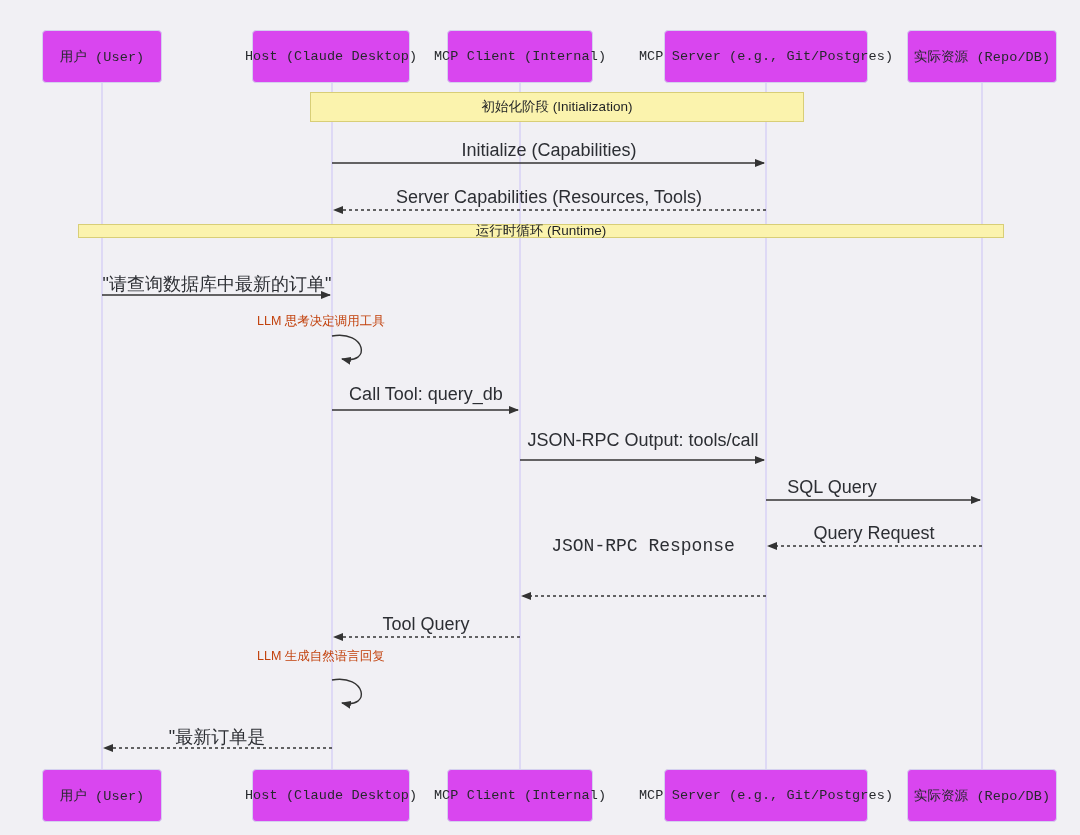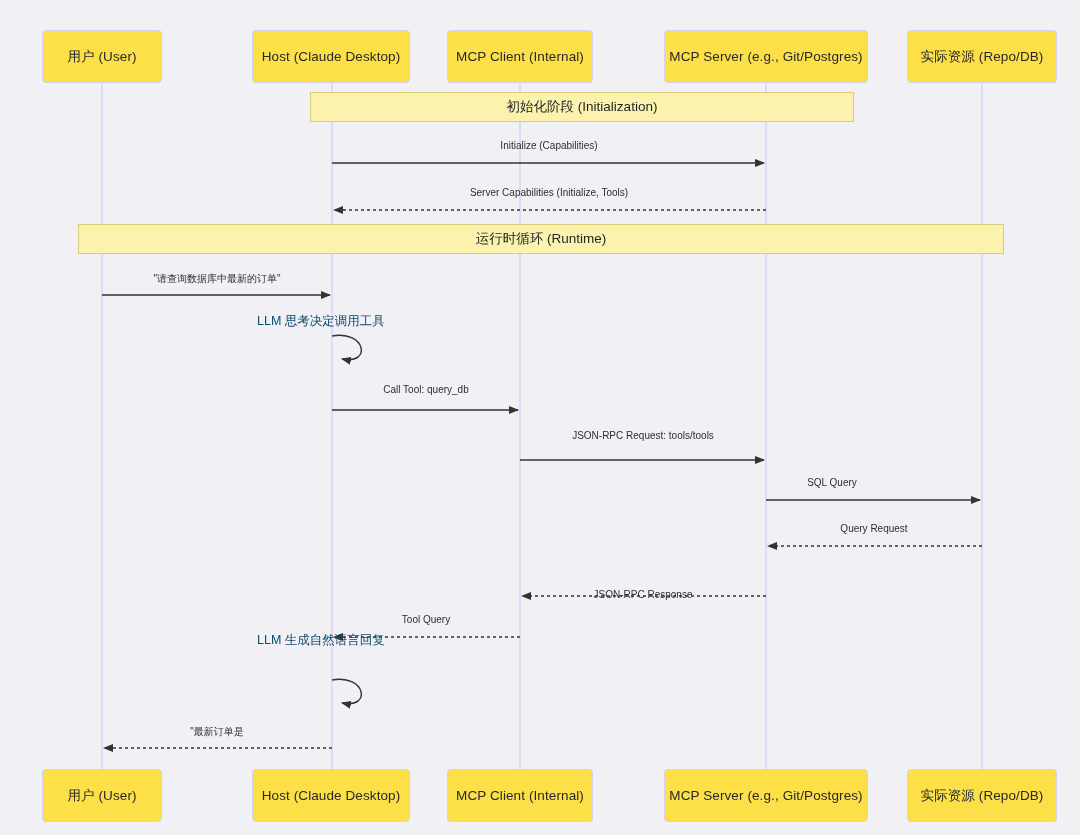--- a/index.html
+++ b/index.html
@@ -8,50 +8,51 @@
     background:#f1f0f4;
     font-family:"Liberation Sans","DejaVu Sans",sans-serif;
     overflow:hidden;
   }
   #diagram{position:relative;width:1080px;height:835px;}
   svg#seq{position:absolute;left:0;top:0;width:1080px;height:835px;}
 
   .actor-box{
     position:absolute;
     box-sizing:border-box;
-    background:#fde047;
+    background:#d946ef;
     border:1px solid #d4d0ee;
     border-radius:4px;
     display:flex;align-items:center;justify-content:center;
     color:#26282c;
     font-size:13.5px;
     letter-spacing:.1px;
     white-space:nowrap;
+    font-family:Liberation Mono, monospace;
   }
   .phase-bar{
     position:absolute;
     box-sizing:border-box;
     background:#fbf3ad;
     border:1px solid #d8ce77;
     display:flex;align-items:center;justify-content:center;
     color:#1f2124;
     font-size:13.5px;
     white-space:nowrap;
   }
   .msg-label{
     position:absolute;
     color:#2c2e33;
-    font-size:10px;
+    font-size:18px;
     white-space:nowrap;
     transform:translateX(-50%);
     text-align:center;
   }
   .note-label{
     position:absolute;
-    color:#0c4a6e;
+    color:#c2410c;
     font-size:12.5px;
     white-space:nowrap;
   }
 </style>
 </head>
 <body>
 
 <div id="diagram">
   <svg id="seq" xmlns="http://www.w3.org/2000/svg" viewBox="0 0 1080 835">
     <defs>
@@ -95,30 +96,30 @@
       <div class="actor-box" style="left: 907px; top: 30px; width: 150px; height: 53px;">实际资源 (Repo/DB)</div>
     </div>
   <div id="actors-bottom">
       <div class="actor-box" style="left: 42px; top: 769px; width: 120px; height: 53px;">用户 (User)</div>
       <div class="actor-box" style="left: 252px; top: 769px; width: 158px; height: 53px;">Host (Claude Desktop)</div>
       <div class="actor-box" style="left: 447px; top: 769px; width: 146px; height: 53px;">MCP Client (Internal)</div>
       <div class="actor-box" style="left: 664px; top: 769px; width: 204px; height: 53px;">MCP Server (e.g., Git/Postgres)</div>
       <div class="actor-box" style="left: 907px; top: 769px; width: 150px; height: 53px;">实际资源 (Repo/DB)</div>
     </div>
   <div id="phases">
-      <div class="phase-bar" style="left: 310px; top: 92px; width: 544px; height: 30px;">初始化阶段 (Initialization)</div>
-      <div class="phase-bar" style="left: 78px; top: 224px; width: 926px; height: 30px;">运行时循环 (Runtime)</div>
+      <div class="phase-bar" style="left: 310px; top: 92px; width: 494px; height: 30px;">初始化阶段 (Initialization)</div>
+      <div class="phase-bar" style="left: 78px; top: 224px; width: 926px; height: 14px;">运行时循环 (Runtime)</div>
     </div>
   <div id="labels">
       <div class="msg-label" style="left: 549px; top: 140px;">Initialize (Capabilities)</div>
-      <div class="msg-label" style="left: 549px; top: 187px;">Server Capabilities (Initialize, Tools)</div>
+      <div class="msg-label" style="left: 549px; top: 187px;">Server Capabilities (Resources, Tools)</div>
       <div class="msg-label" style="left: 217px; top: 272px;">"请查询数据库中最新的订单"</div>
       <div class="msg-label" style="left: 426px; top: 384px;">Call Tool: query_db</div>
-      <div class="msg-label" style="left: 643px; top: 430px;">JSON-RPC Request: tools/tools</div>
+      <div class="msg-label" style="left: 643px; top: 430px;">JSON-RPC Output: tools/call</div>
       <div class="msg-label" style="left: 832px; top: 477px;">SQL Query</div>
       <div class="msg-label" style="left: 874px; top: 523px;">Query Request</div>
-      <div class="msg-label" style="left: 643px; top: 589px;">JSON-RPC Response</div>
+      <div class="msg-label" style="left: 643px; top: 536px; font-family: Liberation Mono, monospace;">JSON-RPC Response</div>
       <div class="msg-label" style="left: 426px; top: 614px;">Tool Query</div>
       <div class="msg-label" style="left: 217px; top: 725px;">"最新订单是</div>
       <div class="note-label" style="left: 257px; top: 313px;">LLM 思考决定调用工具</div>
-      <div class="note-label" style="left: 257px; top: 632px; text-align: center;">LLM 生成自然语言回复</div>
+      <div class="note-label" style="left: 257px; top: 648px; text-align: center;">LLM 生成自然语言回复</div>
     </div>
 </div>
 
 </body></html>

